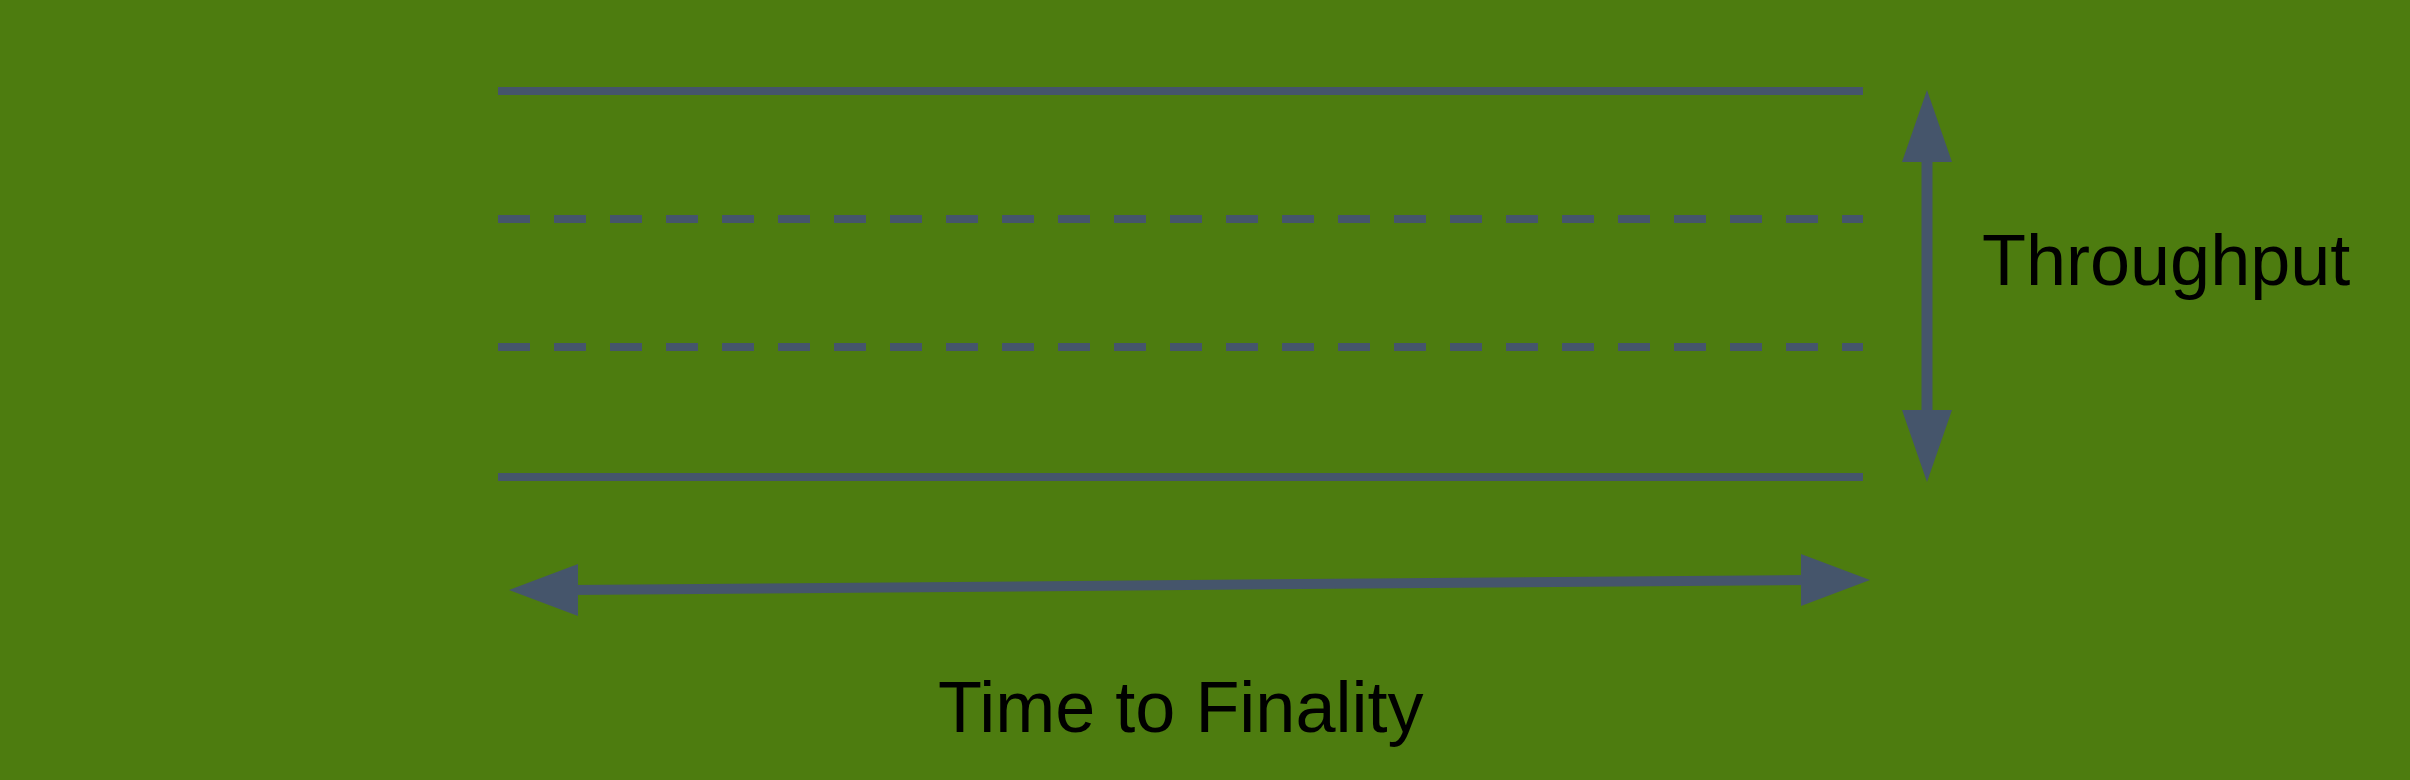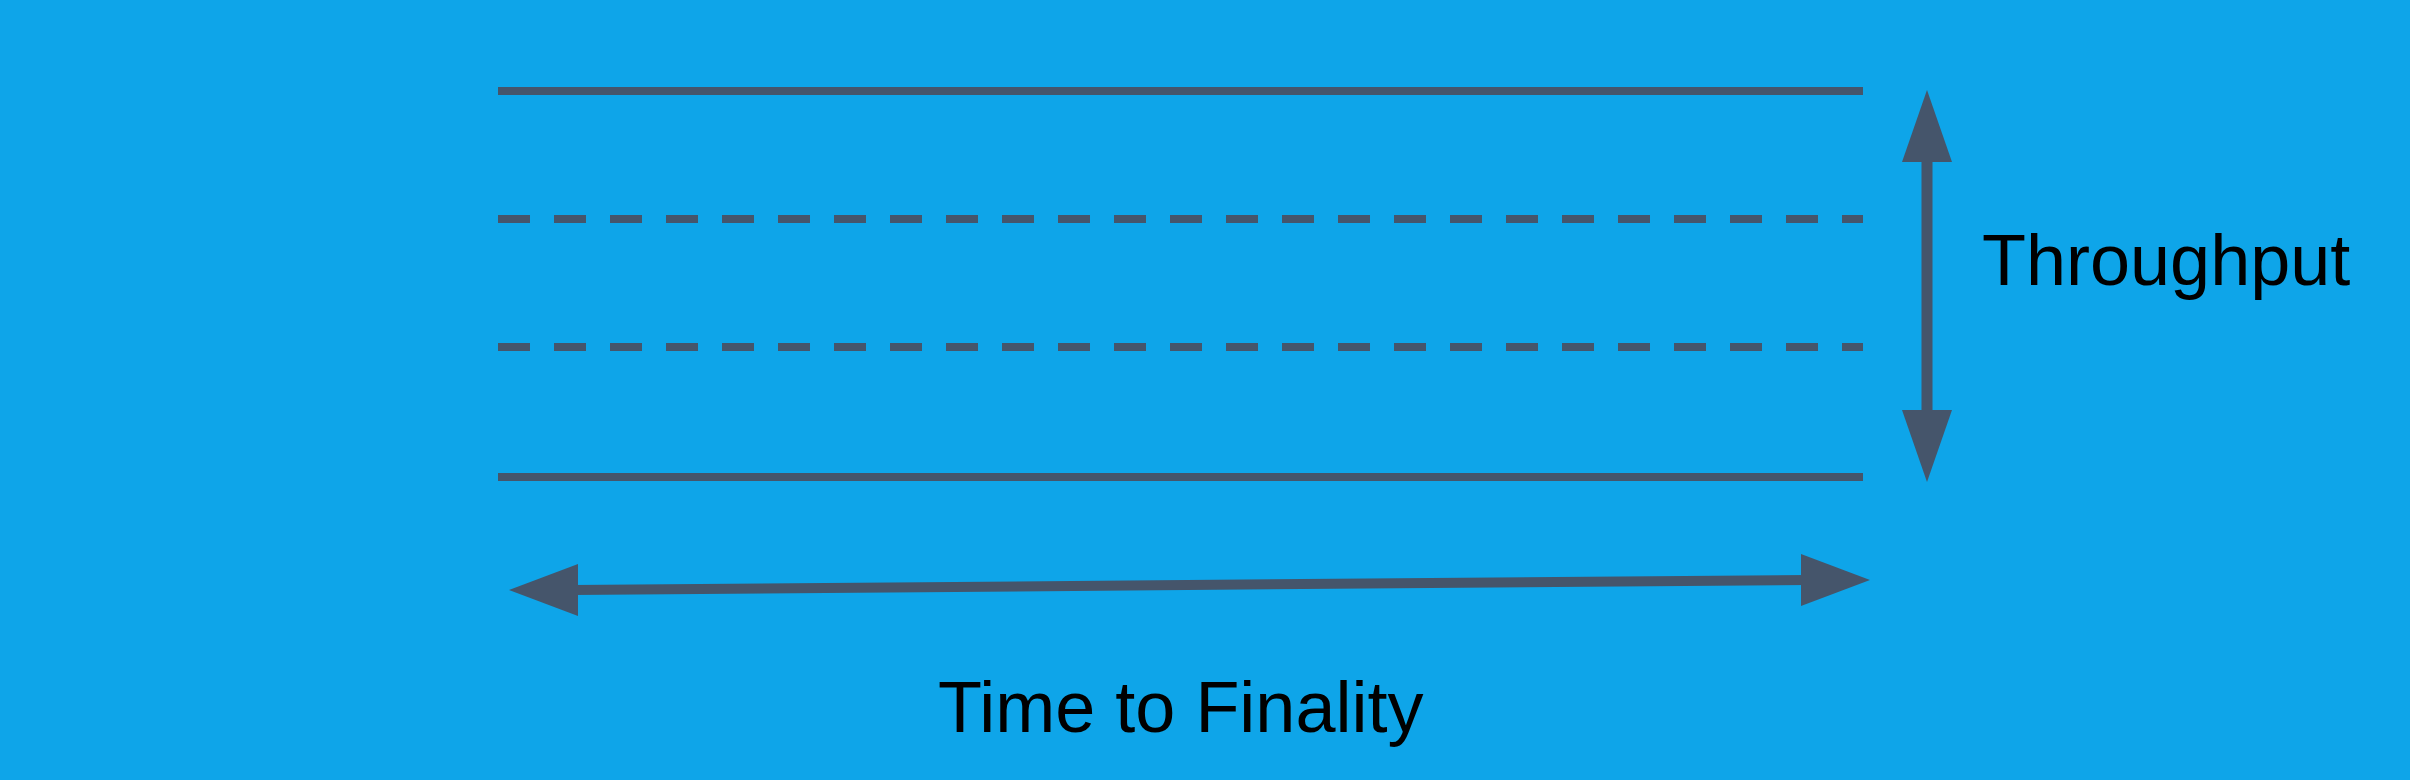--- a/index.html
+++ b/index.html
@@ -4,21 +4,21 @@
 <style>
   html, body {
     margin: 0;
     padding: 0;
     background: #ffffff;
   }
   .canvas {
     position: relative;
     width: 2410px;
     height: 780px;
-    background: #0ea5e9;
+    background: #4d7c0f;
     overflow: hidden;
     font-family: "Liberation Sans", sans-serif;
   }
   .canvas svg {
     display: block;
     width: 2410px;
     height: 780px;
   }
   .diagram-label {
     font-family: "Liberation Sans", sans-serif;

